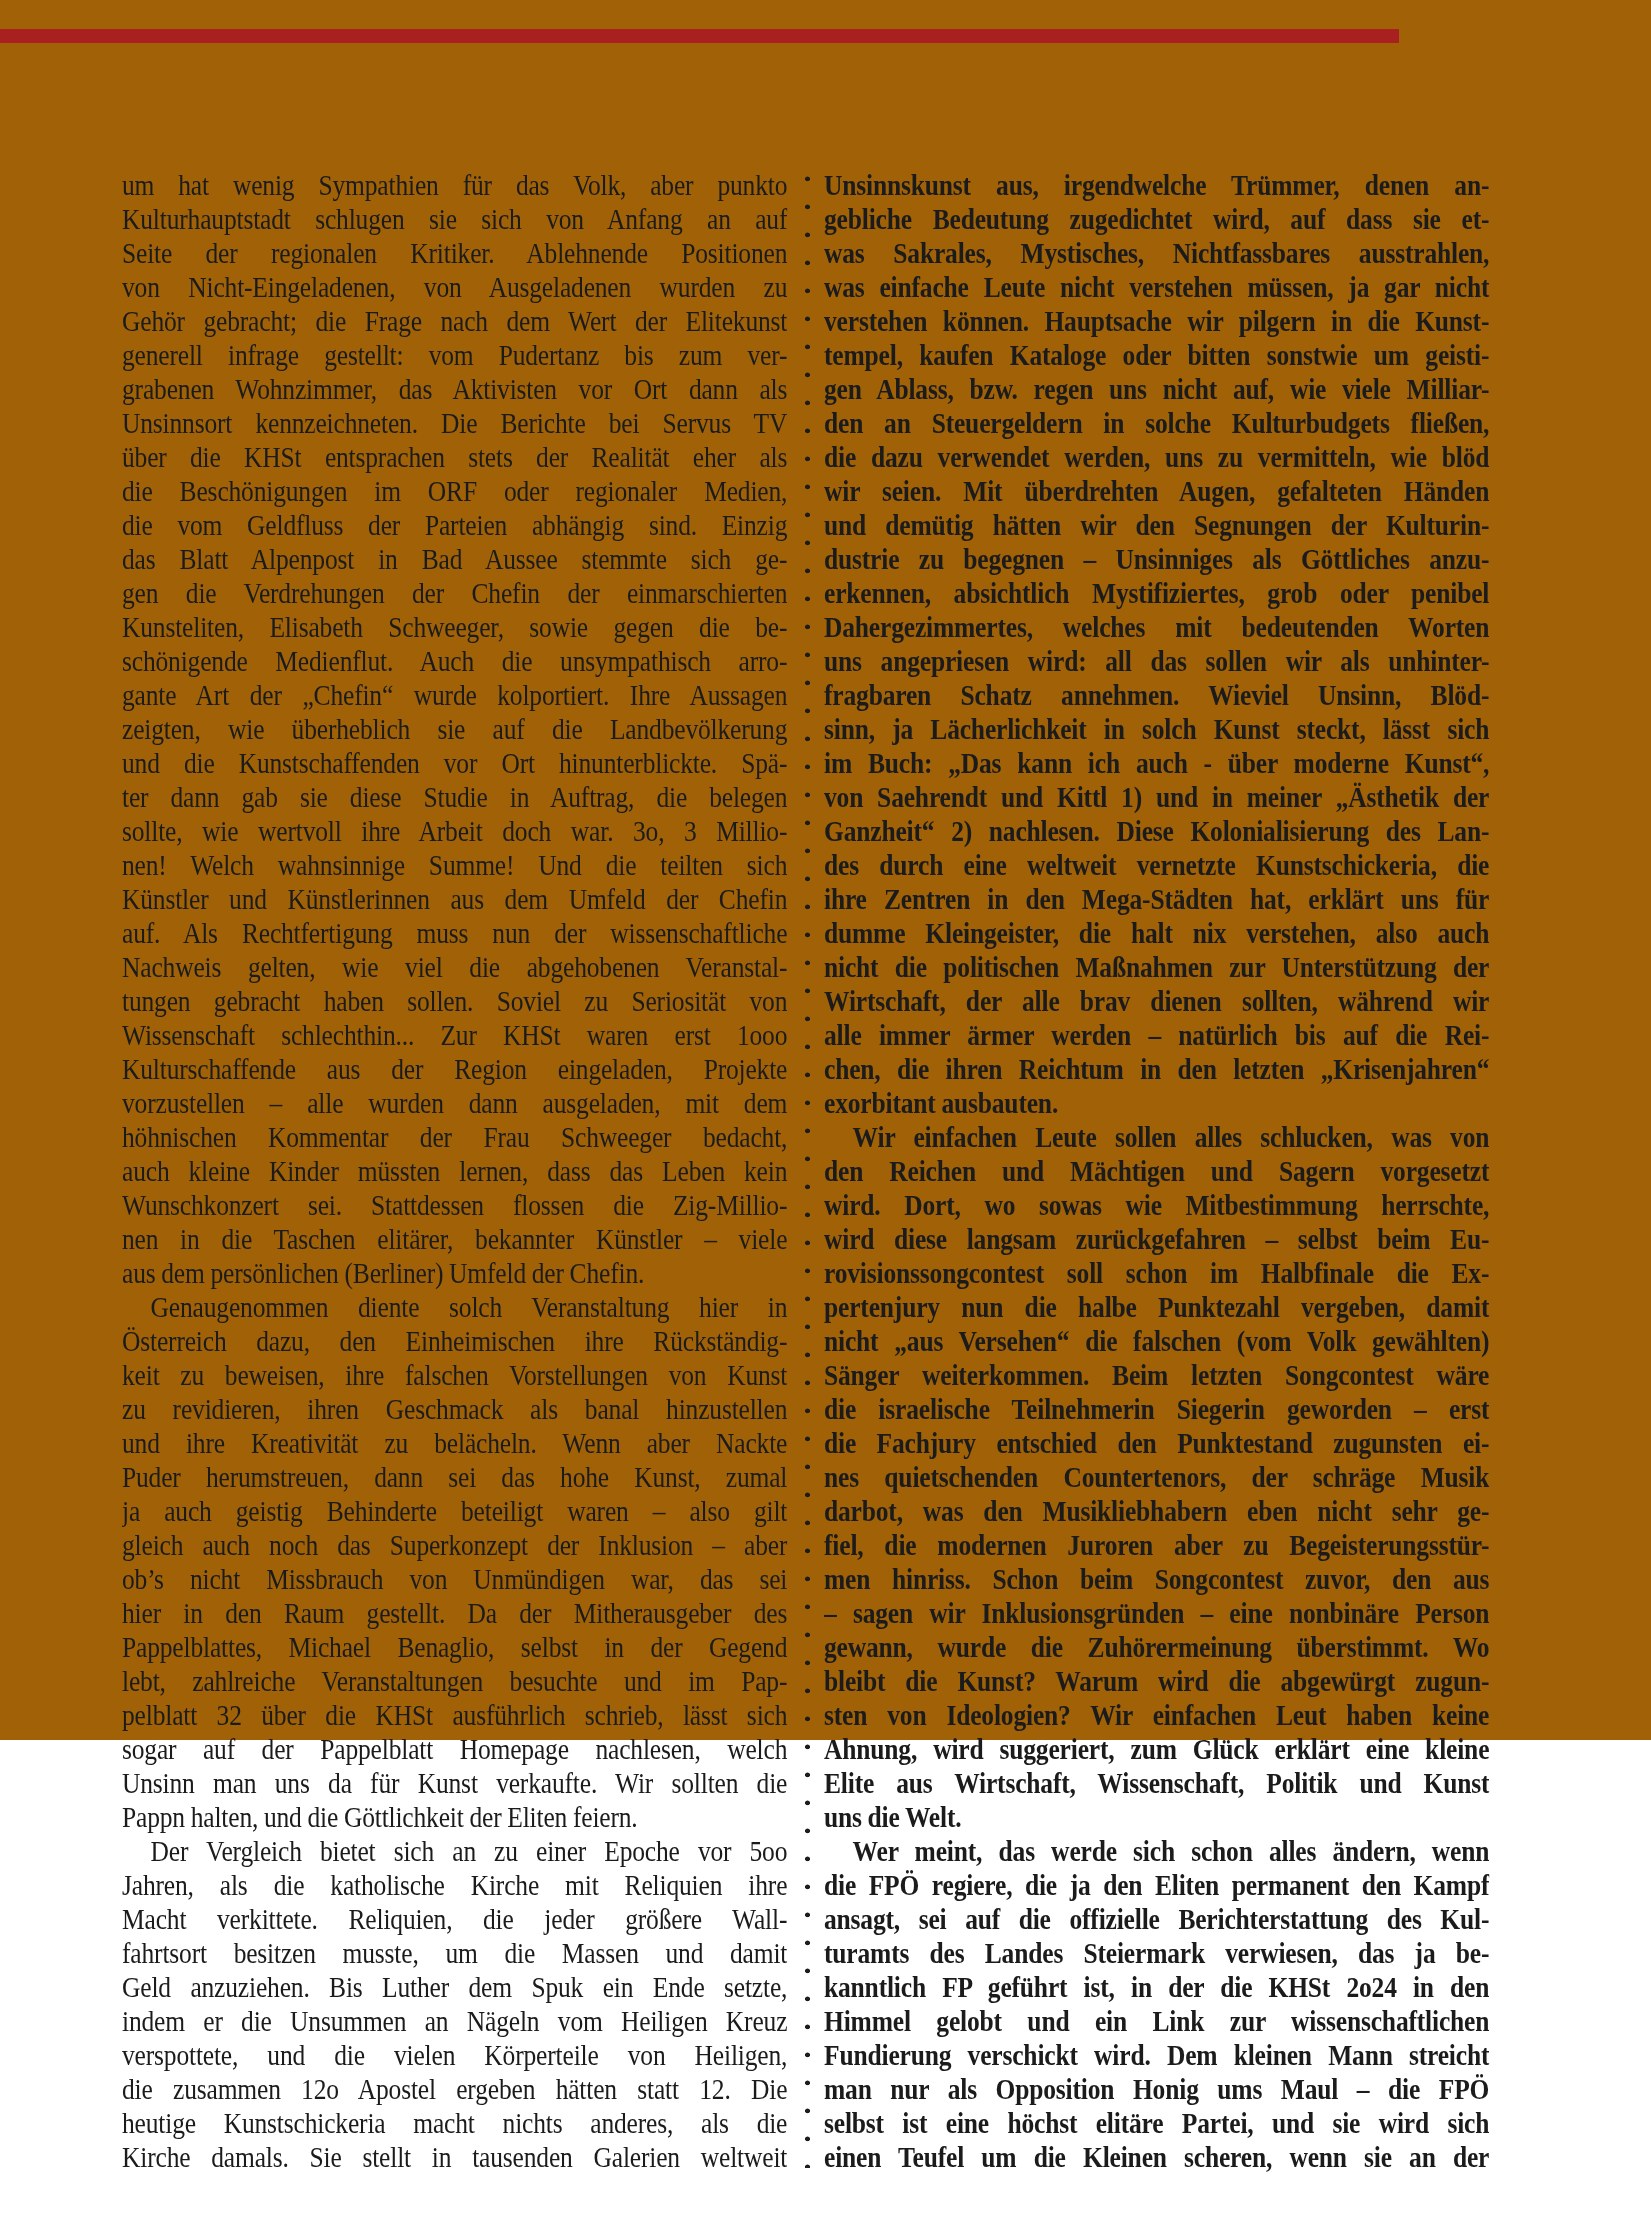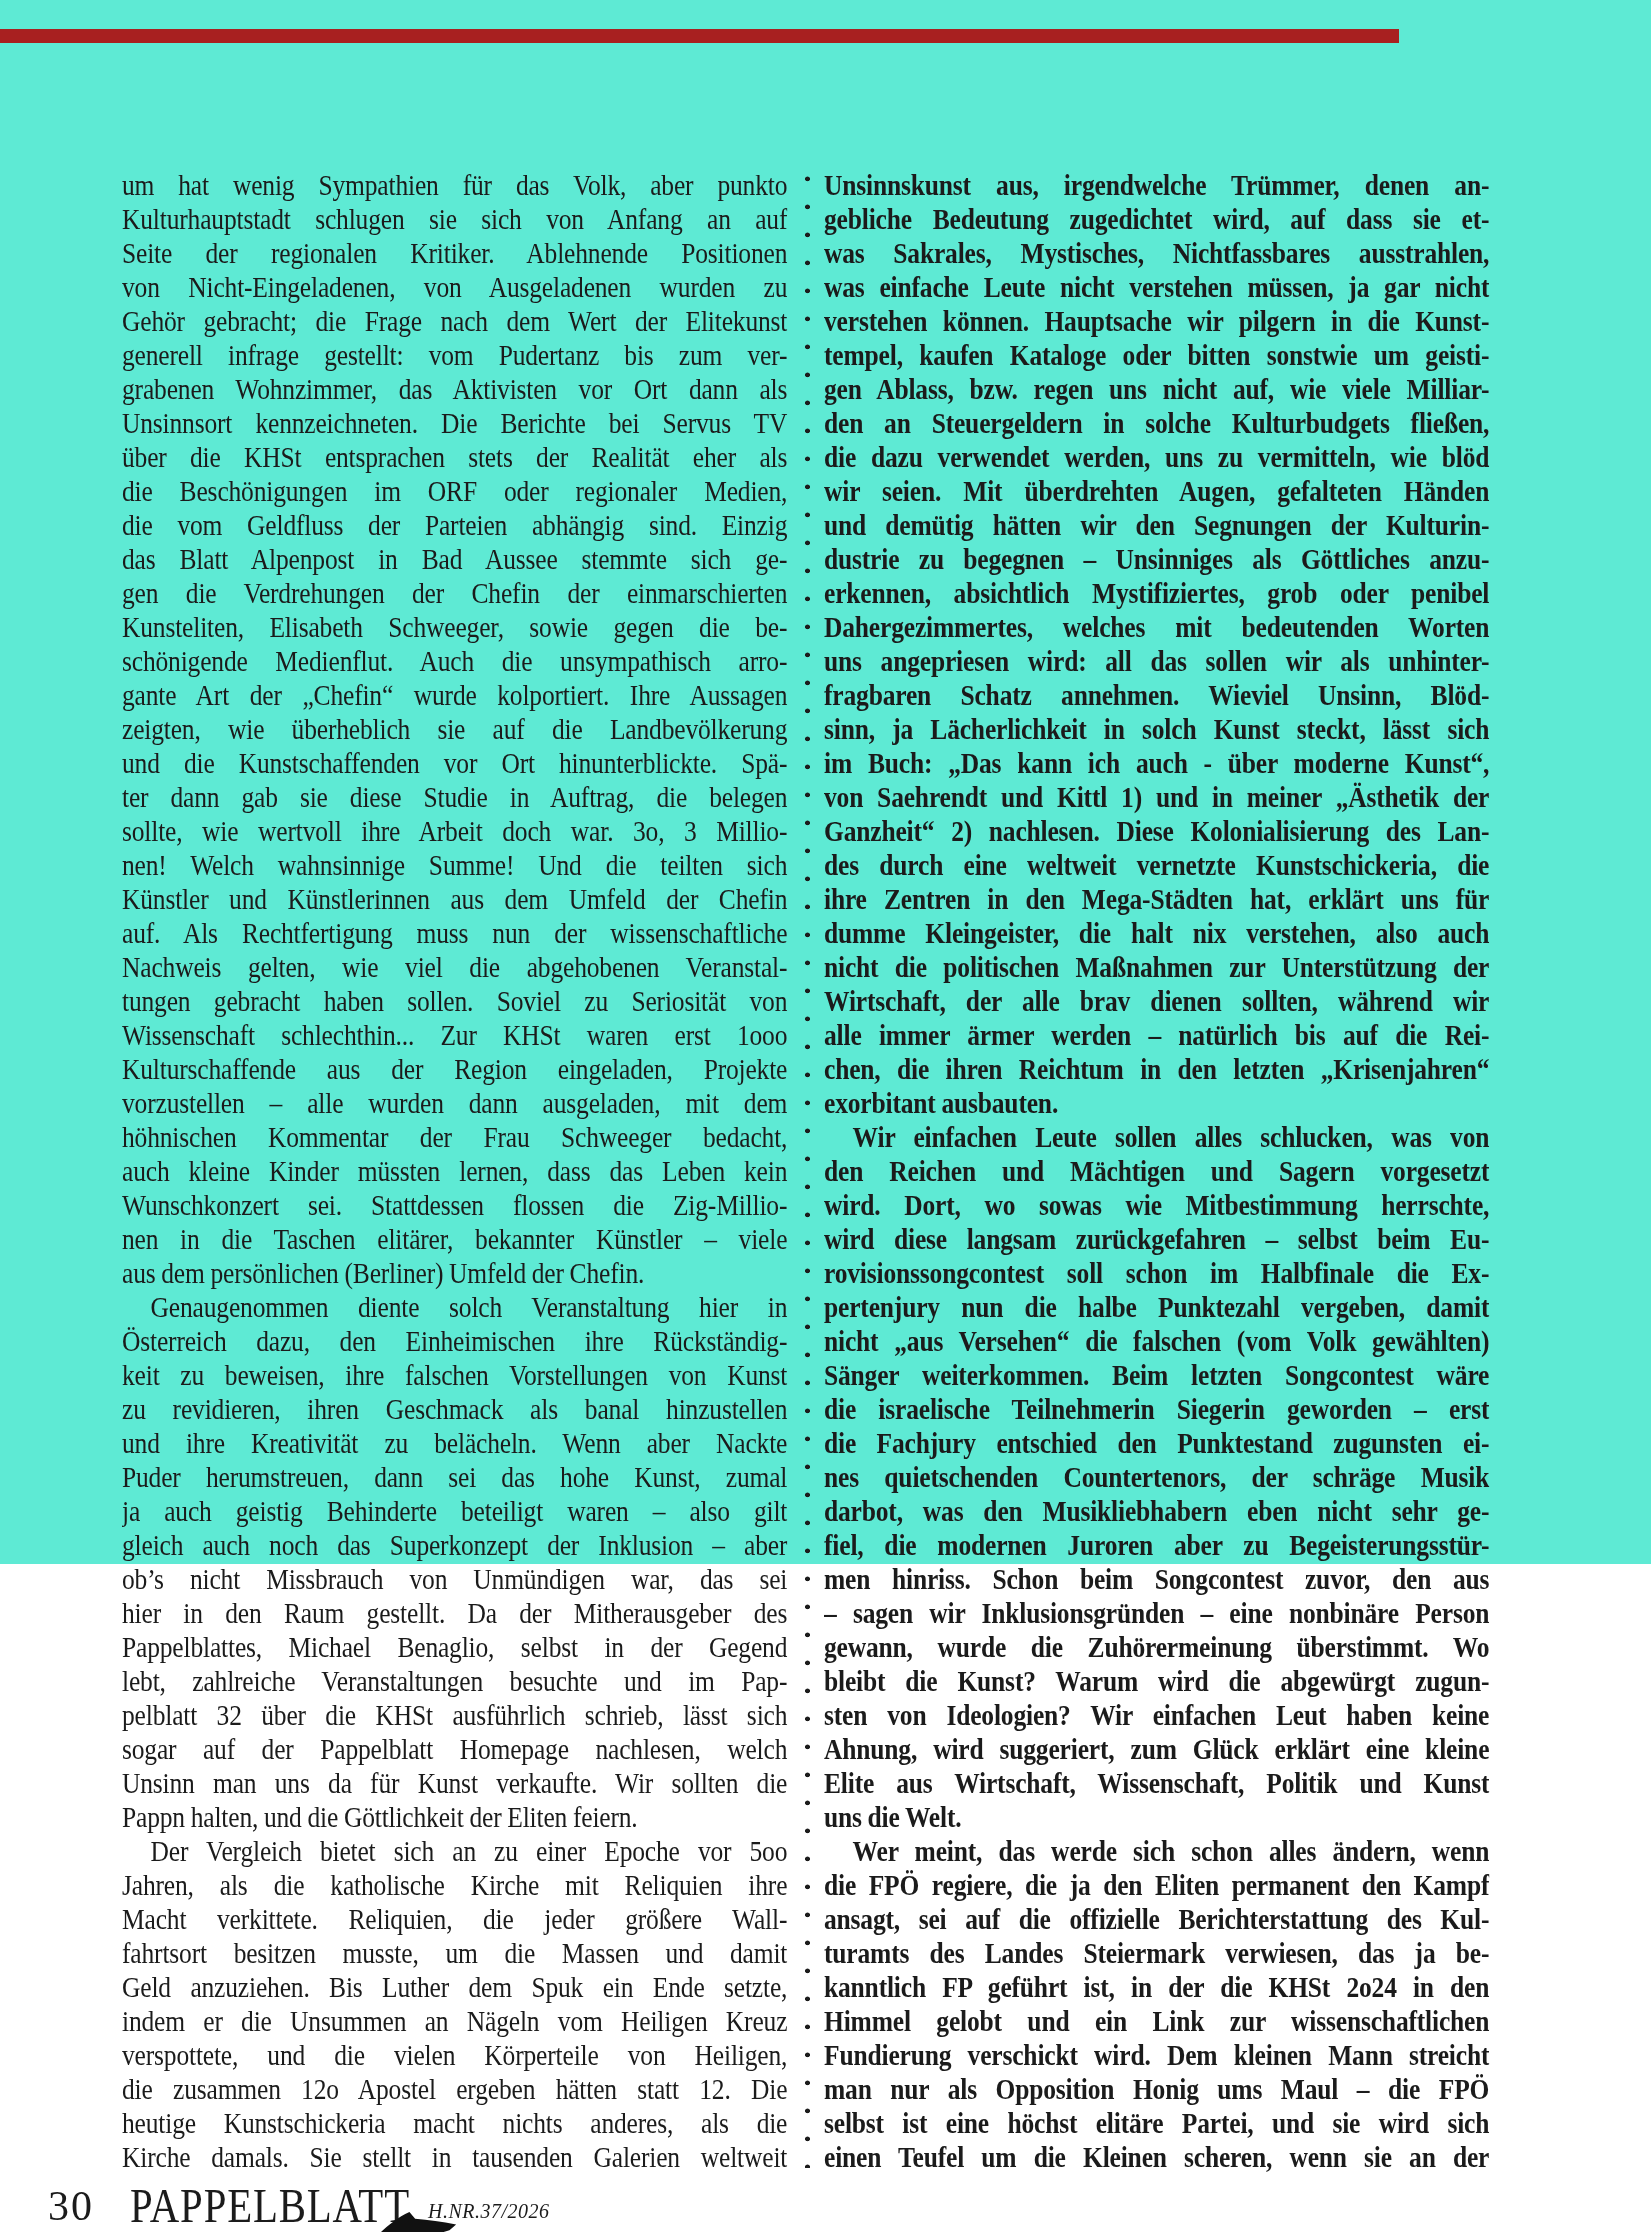--- a/index.html
+++ b/index.html
@@ -3,21 +3,21 @@
 <meta charset="utf-8">
 <style>
   html,body{margin:0;padding:0;}
   body{
     width:1652px;height:2233px;overflow:hidden;
     background:#ffffff;
     font-family:"Liberation Serif","DejaVu Serif",serif;
     color:#1b1b1b;
     position:relative;
   }
-  .page{position:absolute;left:0;top:0;width:1652px;height:1564px;background:#5eead4;}
+  .page{position:absolute;left:0;top:0;width:1652px;height:1740px;background:#a16207;}
   .red-bar{
     position:absolute;left:0;top:29px;width:1399px;height:14.3px;
   }
   .col{
     position:absolute;top:168px;width:756px;
   }
   .col.left{left:122px;}
   .col.right{left:824px;font-weight:bold;}
   .line{
     height:34px;line-height:34px;
@@ -177,25 +177,15 @@
       <div class="line">ansagt, sei auf die offizielle Berichterstattung des Kul-</div>
       <div class="line">turamts des Landes Steiermark verwiesen, das ja be-</div>
       <div class="line">kanntlich FP geführt ist, in der die KHSt 2o24 in den</div>
       <div class="line">Himmel gelobt und ein Link zur wissenschaftlichen</div>
       <div class="line">Fundierung verschickt wird. Dem kleinen Mann streicht</div>
       <div class="line">man nur als Opposition Honig ums Maul – die FPÖ</div>
       <div class="line">selbst ist eine höchst elitäre Partei, und sie wird sich</div>
       <div class="line">einen Teufel um die Kleinen scheren, wenn sie an der</div>
     </div>
 
-  <div class="footer">
-    <div class="page-number">30</div>
-    <div class="magazine-title">PAPPELBLATT</div>
-    <div class="issue">H.NR.37/2026</div>
-    <div class="bird">
-      <svg width="82" height="29" viewBox="0 0 86 30" xmlns="http://www.w3.org/2000/svg">
-        <path d="M3,24 C12,16 22,7 34,2 L40,9 C54,10 68,12 83,15 L76,21 C60,26 42,29 22,27 Z" fill="#111111"></path>
-      </svg>
-    </div>
-  </div>
 
 </div>
 
 
 </body></html>

